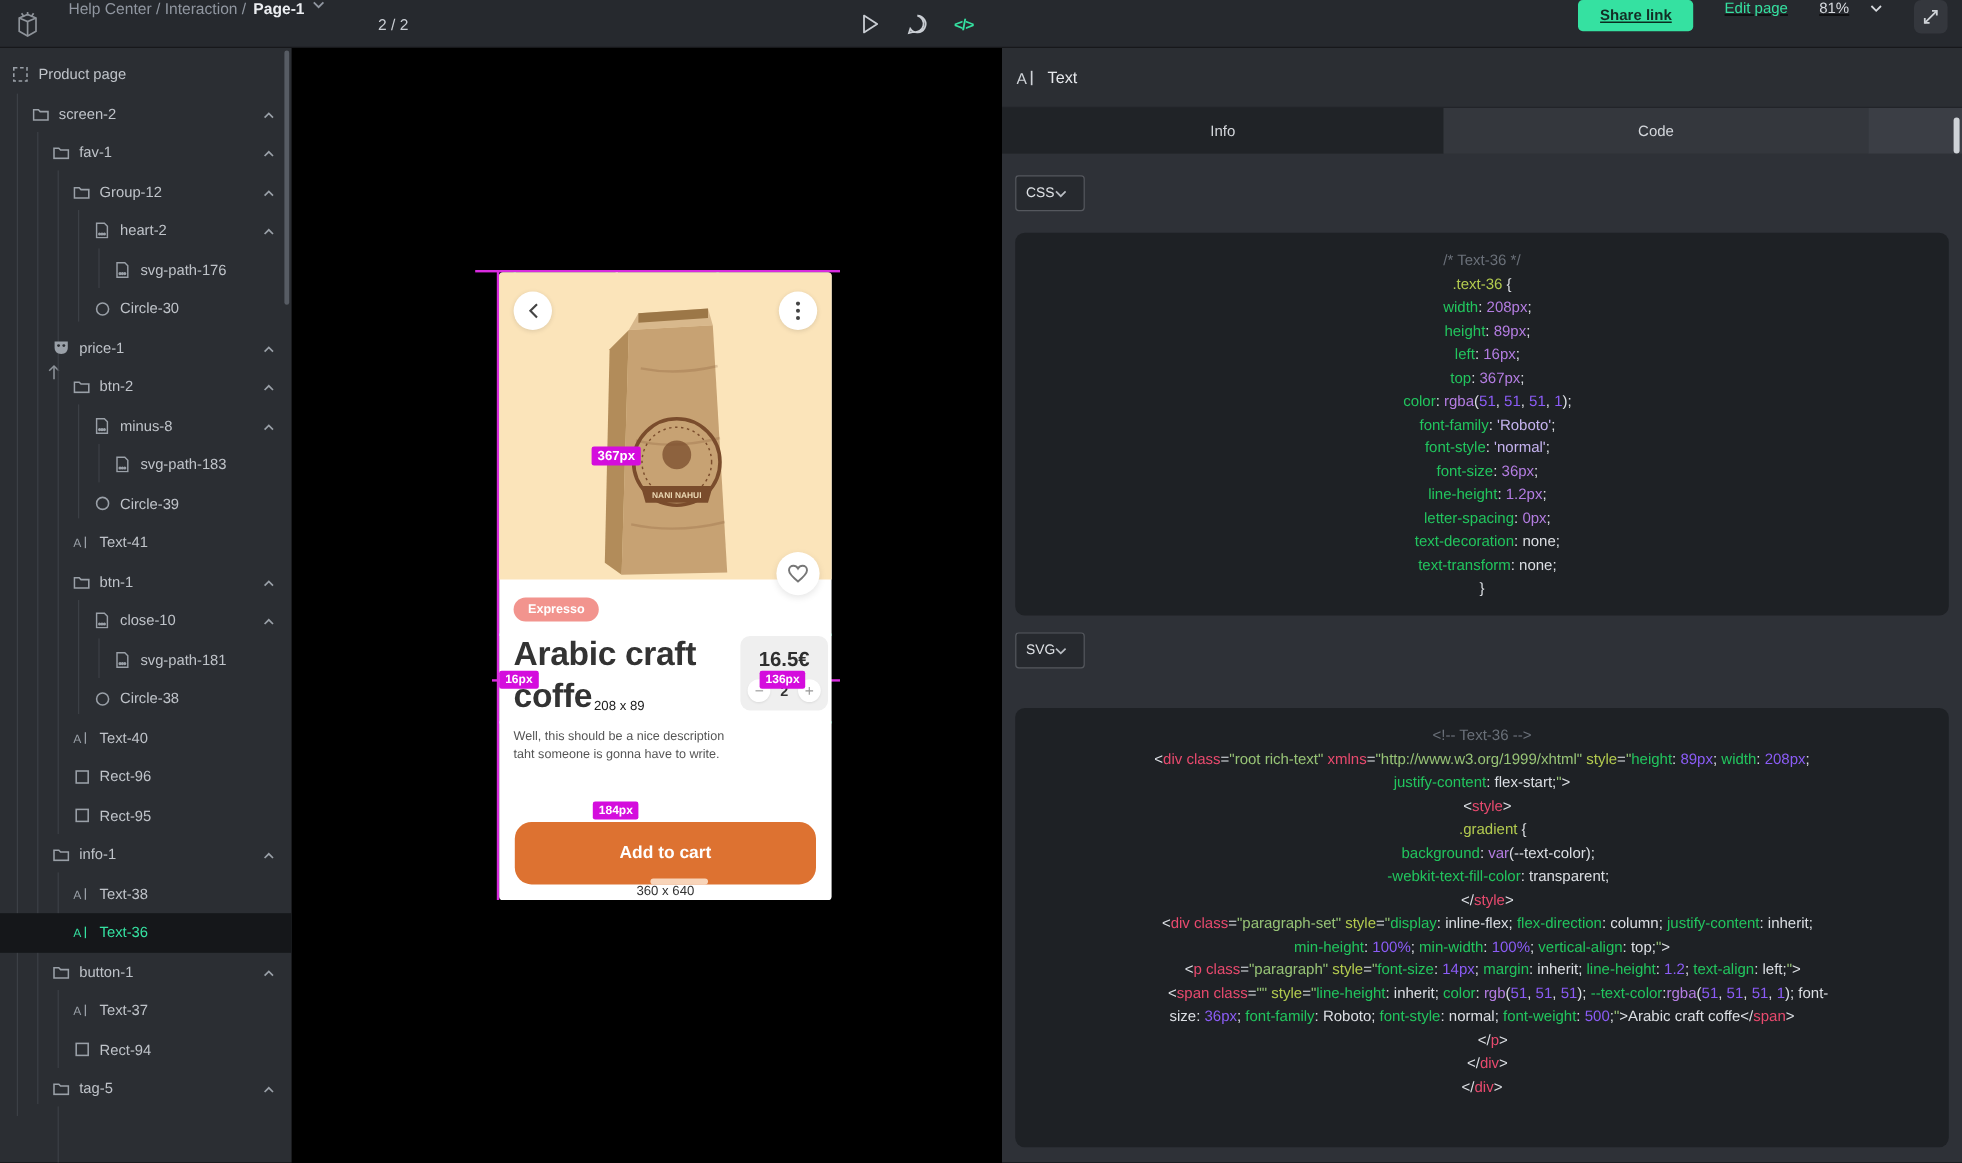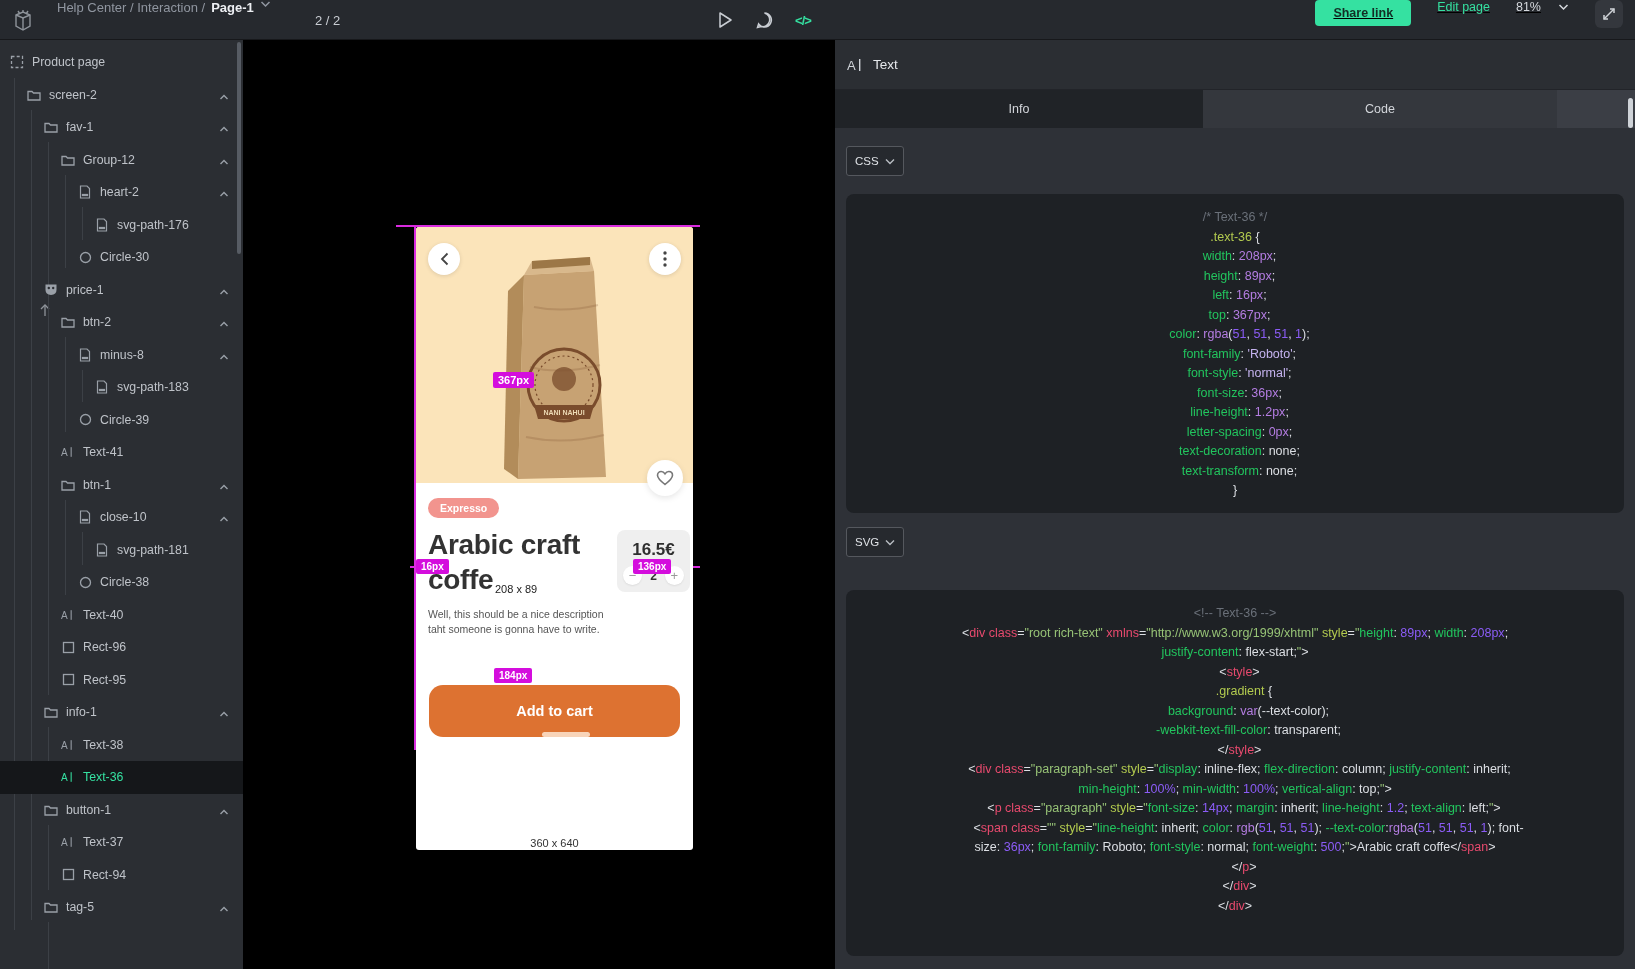--- a/index.html
+++ b/index.html
@@ -53,21 +53,21 @@
   
   .canvas { position:absolute; left:243px; top:40px; width:592px; height:929px;
     background:#000; z-index:10; }
   .vline-m { position:absolute; width:1.5px; background:#d92bdf; top:185px; height:525px; }
   .hline-m { position:absolute; height:1.5px; background:#d92bdf; }
   .vline-t { position:absolute; width:0; border-left:2px dashed #2ee0a4; top:187px; height:523px; }
   .hline-t { position:absolute; height:0; border-top:2px dashed #2ee0a4; left:173px; width:277px; }
   .mlabel { position:absolute; background:#d40ddd; color:#fff; font-size:10px;
     font-weight:bold; padding:2px 5px; border-radius:2px; white-space:nowrap; z-index:6; }
 
-  .card { position:absolute; left:173px; top:187px; width:277px; height:623px;
+  .card { position:absolute; left:173px; top:187px; width:277px; height:523px;
     background:#fff; border-radius:3px; z-index:3; }
   .photo { position:absolute; left:0; top:0; width:277px; height:256px; background:#fbe4ba;
     border-radius:3px 3px 0 0; }
   .circ-btn { position:absolute; width:32px; height:32px; border-radius:50%; background:#fff;
     box-shadow:0 1px 4px rgba(0,0,0,.12); display:flex; align-items:center;
     justify-content:center; cursor:pointer; z-index:4; }
   .heart-btn { position:absolute; left:231px; top:233px; width:36px; height:36px;
     border-radius:50%; background:#fff; box-shadow:0 2px 6px rgba(0,0,0,.10);
     display:flex; align-items:center; justify-content:center; cursor:pointer; z-index:4; }
   .bag { position:absolute; left:78px; top:20px; }
@@ -101,21 +101,21 @@
   .tabs { position:absolute; left:0; top:50px; width:800px; height:38px; display:flex; }
   .tab { display:flex; align-items:center; justify-content:center; font-size:12.5px;
     color:#d3d6db; cursor:pointer; }
   .tab-info { width:368px; background:#202327; }
   .tab-code { width:354px; background:#34373d; }
   .tab-rest { flex:1; background:#3b3e45; }
   .pn-scroll { position:absolute; right:2px; top:58px; width:5px; height:30px;
     background:#cfd3d8; border-radius:3px; cursor:pointer; }
   .dropdown { position:absolute; left:11px; width:58px; height:30px; background:#26292e;
     border:1px solid #55585e; border-radius:3px; display:flex; align-items:center;
-    justify-content:space-between; padding:0 8px; color:#dfe2e6; font-size:11.5px; cursor:pointer; }
+    padding:0 8px; color:#dfe2e6; font-size:11.5px; cursor:pointer; }
   .dd-css { top:106px; }
   .dd-svg { top:487px; }
   .codeblock { position:absolute; left:11px; width:778px; background:#1e2125;
     border-radius:8px; padding:14px; overflow:hidden; }
   .cb-css { top:154px; height:319px; }
   .cb-svg { top:550px; height:366px; }
   .code-line { font-size:12.5px; line-height:19.5px; white-space:nowrap;text-align:center; }
   .tok-c{color:#6a7079} .tok-sel{color:#b3cb4f} .tok-sa{color:#b3cb4f}
   .tok-p{color:#22c55e} .tok-b{color:#8b5cf6} .tok-n{color:#b47de2}
   .tok-s{color:#c5b3ef} .tok-w{color:#dcdfe4} .tok-tag{color:#e84a6e}

